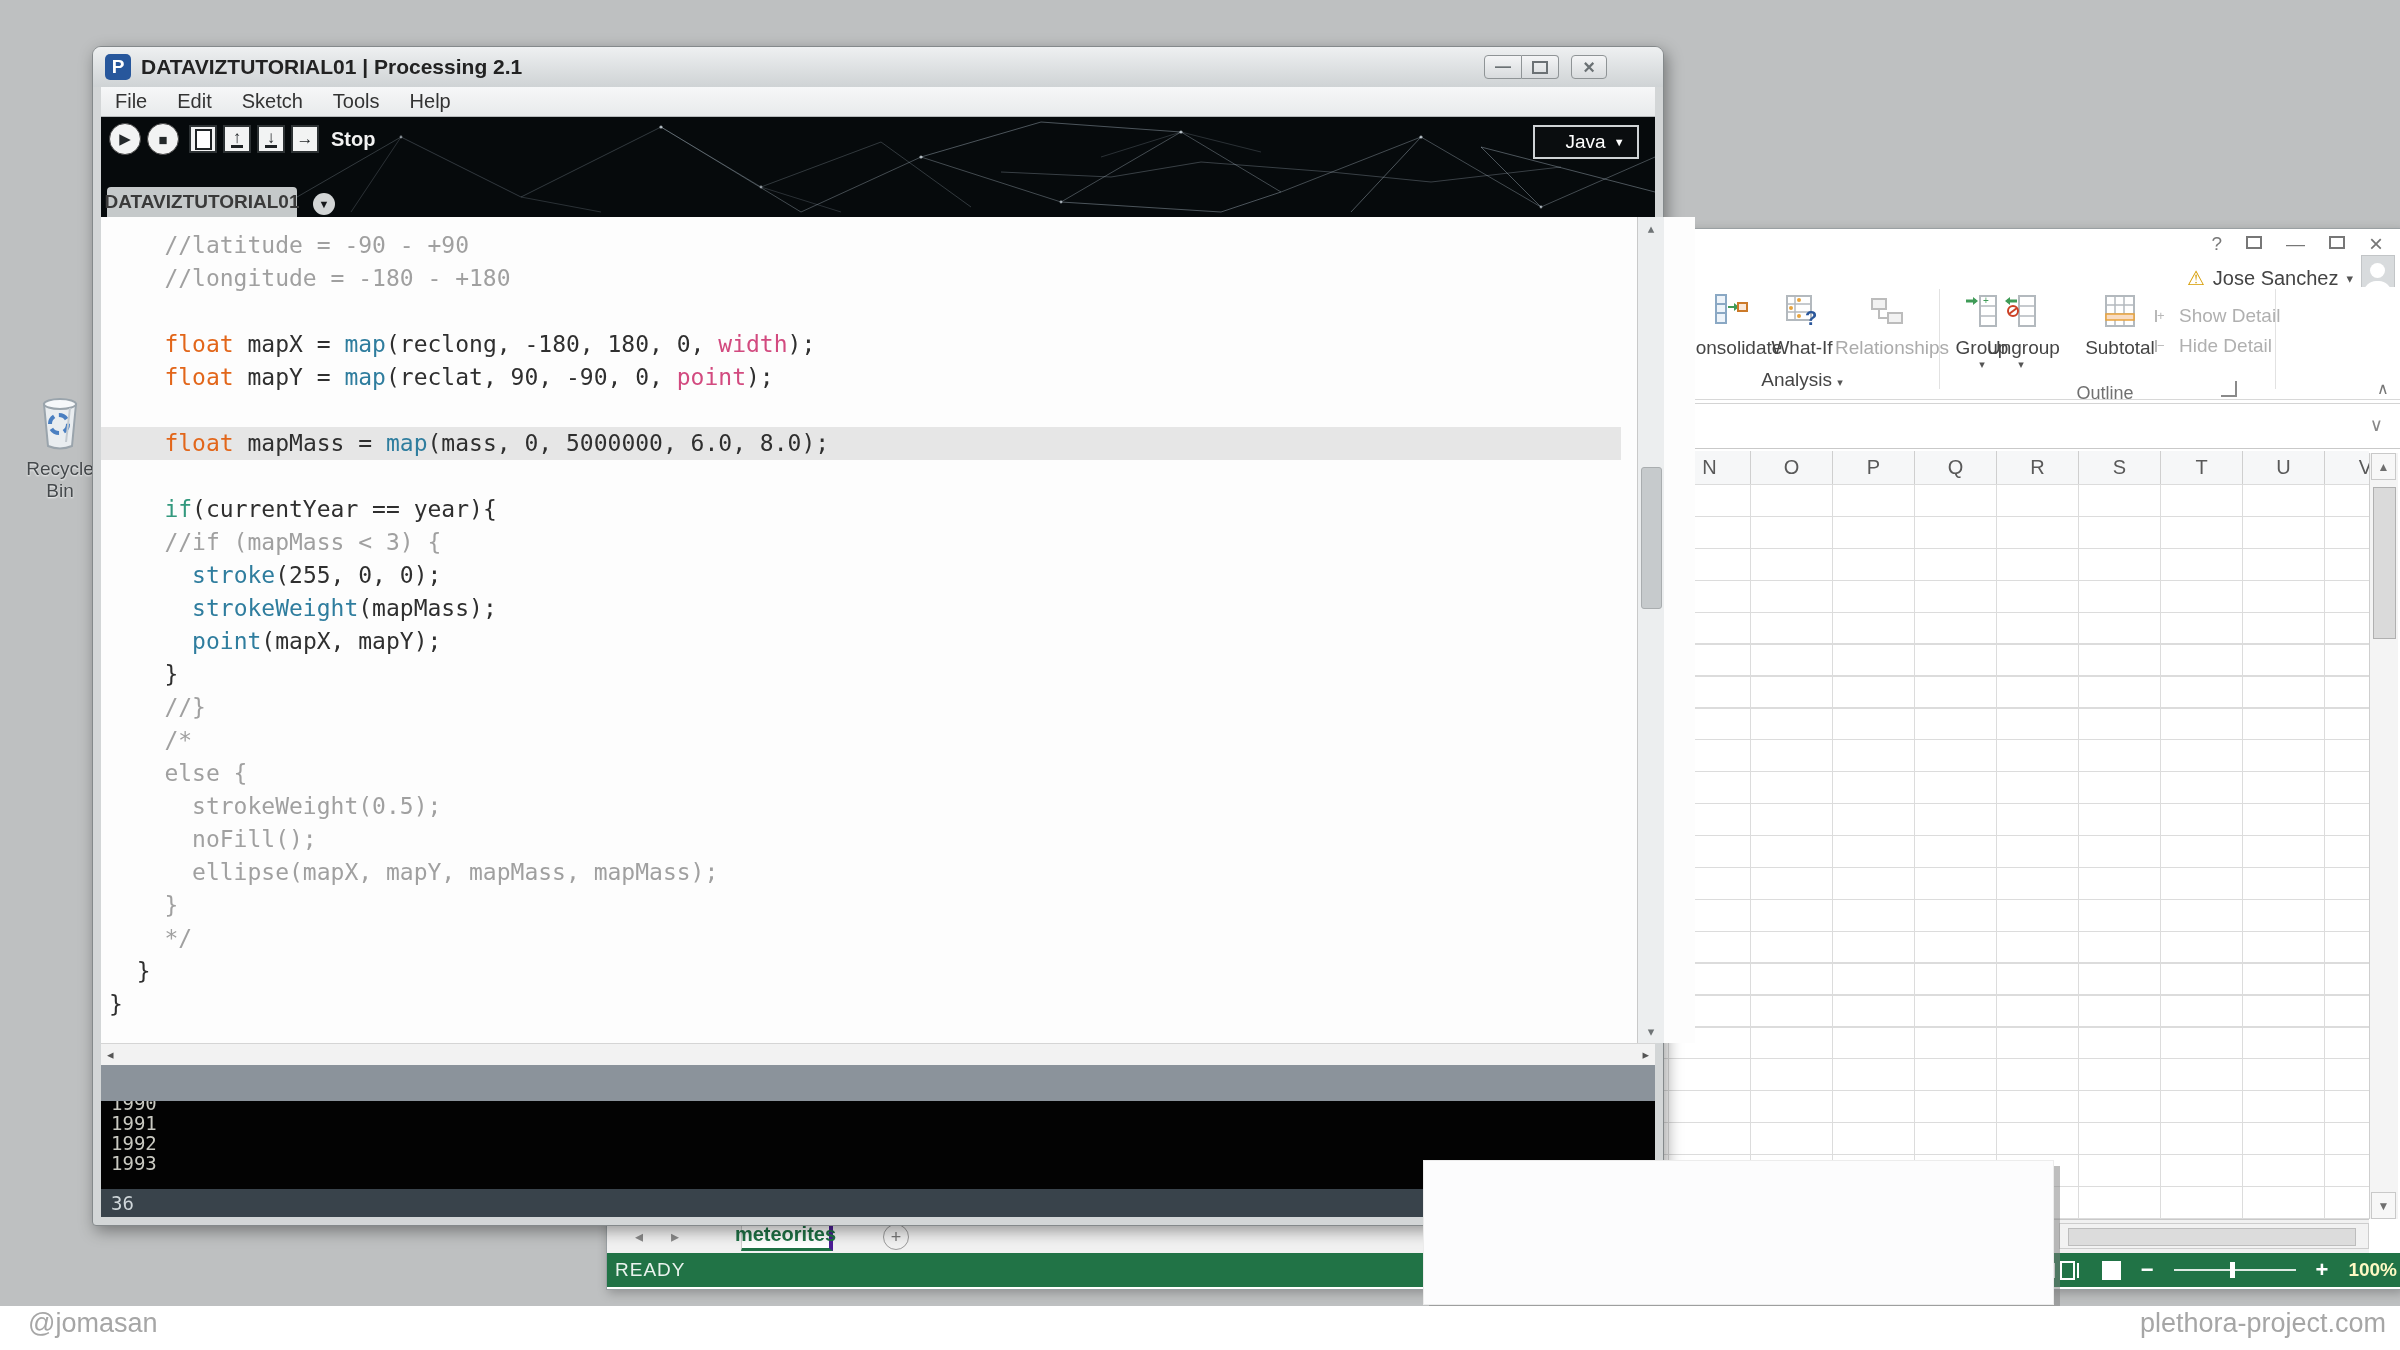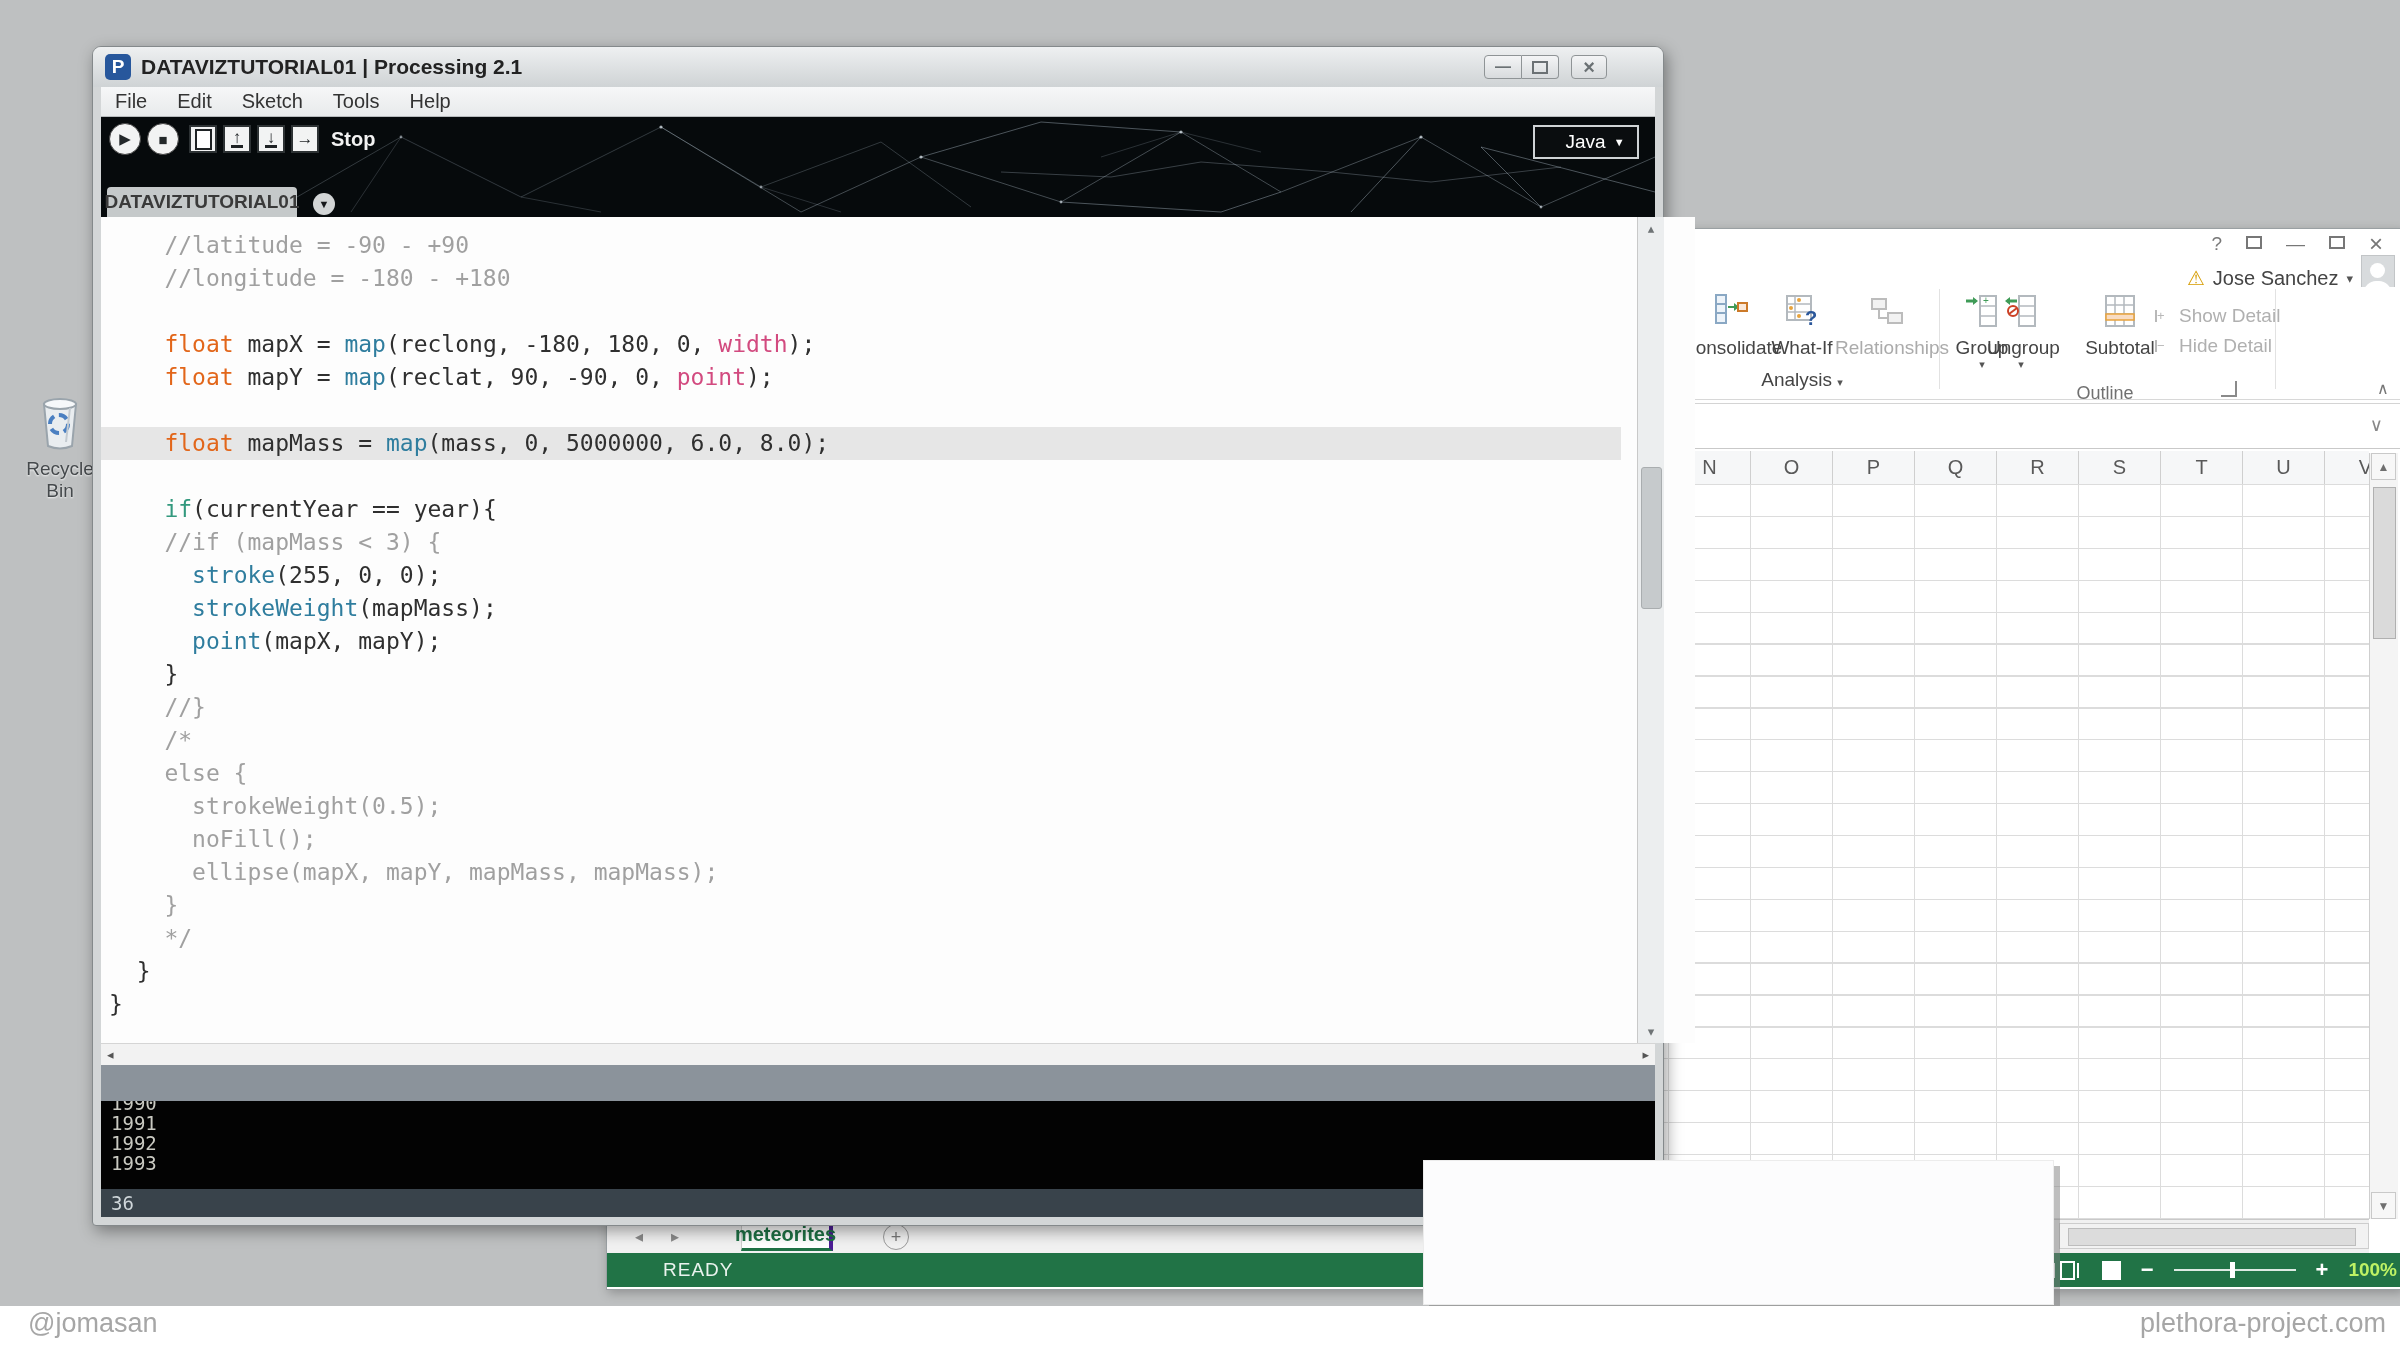--- a/index.html
+++ b/index.html
@@ -105,30 +105,30 @@
   .tab-nav{position:absolute;top:7px;color:#8a8a8a;font-size:16px;}
   #sheet-tab{position:absolute;left:134px;top:0;width:92px;height:31px;background:#fff;
      border-left:1px solid #cdcdcd;border-right:4px solid #4c1d95;border-bottom:3px solid #1e7145;
      color:#1e7145;font-weight:bold;font-size:20px;display:flex;align-items:center;justify-content:center;box-sizing:border-box;}
   #add-sheet{position:absolute;left:276px;top:4px;width:24px;height:24px;border:1px solid #9a9a9a;
      border-radius:50%;color:#777;font-size:18px;display:flex;align-items:center;justify-content:center;}
   #xl-hscroll{left:1452px;top:994px;width:310px;height:26px;background:#f2f2f2;border:1px solid #cdcdcd;box-sizing:border-box;}
   #xl-hthumb{position:absolute;left:8px;top:4px;width:286px;height:16px;background:#dcdcdc;border:1px solid #bdbdbd;}
   #xl-status{left:0;top:1024px;width:1794px;height:34px;background:#217346;color:#eaf3ee;
      display:flex;align-items:center;box-sizing:border-box;padding:0 8px;}
-  #xl-status .ready{font-size:19px;letter-spacing:1px;margin-left:48px;}
+  #xl-status .ready{font-size:19px;letter-spacing:1px;}
   #sb-right{position:absolute;right:4px;top:0;height:34px;display:flex;align-items:center;gap:20px;}
   .sb-ic{display:flex;align-items:center;gap:2px;}
   .sb-rect{display:inline-block;width:11px;height:15px;border:2px solid #fff;}
   .sb-br{display:inline-block;width:3px;height:15px;border-left:2px solid #fff;}
   .sb-rect.fill{background:#fff;width:15px;}
   .zoom-track{width:122px;height:2px;background:rgba(255,255,255,.85);position:relative;}
   .zoom-thumb{position:absolute;left:56px;top:-7px;width:5px;height:16px;background:#fff;}
   .zoom-sign{font-size:22px;font-weight:bold;color:#fff;line-height:20px;}
-  #sb-zoomval{font-size:19px;font-weight:bold;color:#bef264;}
+  #sb-zoomval{font-size:19px;font-weight:bold;color:#fef9c3;}
 
   
   #white-panel{left:1423px;top:1160px;width:629px;height:143px;background:#fcfcfd;
      box-shadow:6px 6px 0 rgba(125,125,125,.5);z-index:30;border:1px solid #ececec;}
   #bottom-band{left:0;top:1306px;width:2400px;height:44px;background:#fff;z-index:40;}
   .watermark{position:absolute;top:2px;font-size:27px;color:#a6a6a6;}
   #recycle-bin{left:16px;top:394px;width:88px;text-align:center;z-index:5;}
   #rb-label{margin-top:2px;font-size:19px;color:#45494c;text-shadow:0 1px 2px rgba(255,255,255,.9);}
 </style>
 </head>

